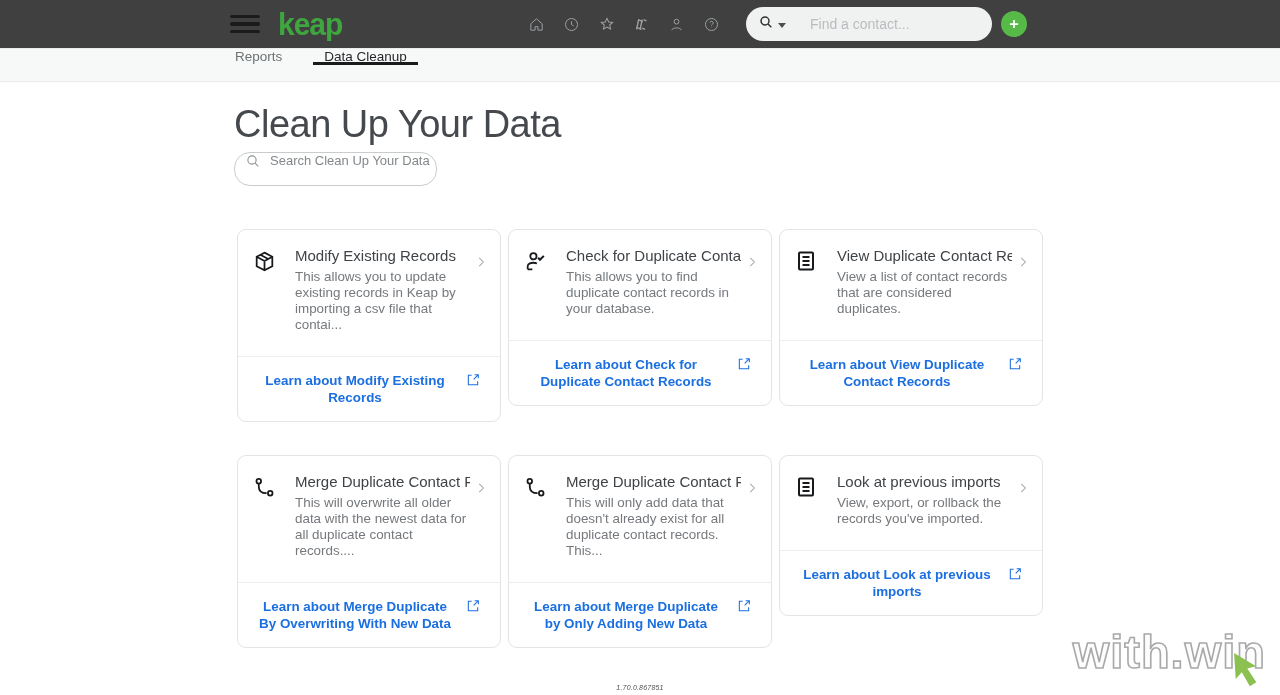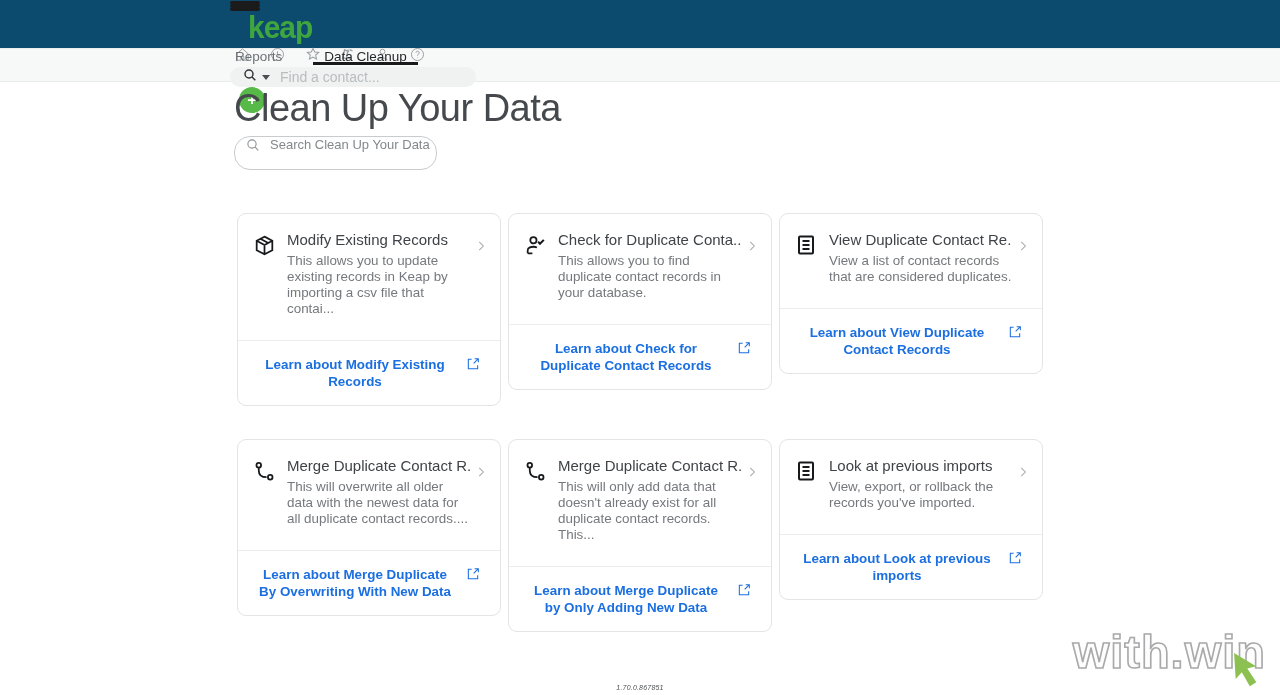--- a/index.html
+++ b/index.html
@@ -1,54 +1,54 @@
 <!DOCTYPE html>
 <html><head>
 <meta charset="utf-8">
 <style>
   * { margin:0; padding:0; box-sizing:border-box; }
   html,body { width:1280px; height:695px; background:#ffffff; font-family:"Liberation Sans", sans-serif; overflow:hidden; position:relative; }
 
   
-  .header { height:48px; display:flex; padding:0 253px 0 230px; background:#0c4a6e;flex-direction:column; }
+  .header { height:48px; display:flex; align-items:center; padding:0 253px 0 230px; background:#404040; }
   .hamburger { width:30px; height:20px; display:flex; flex-direction:column; justify-content:space-between; cursor:pointer; padding:1px 0; }
   .hamburger span { display:block; height:3.2px; background:#1b1b1b; border-radius:2px; }
   .logo { font-size:30px; font-weight:bold; color:#3fa63f; letter-spacing:-1px; margin-left:18px; line-height:1; transform:scaleY(1.05); }
   .header-spacer { flex:1; }
   .nav-icons { display:flex; align-items:center; gap:10px; margin-right:22px; }
   .nav-icons .nico { width:25px; height:25px; display:flex; align-items:center; justify-content:center; cursor:pointer; }
   .nav-icons svg { stroke:#9aa0a3; fill:none; stroke-width:1.4; }
   .search-pill { width:246px; height:34px; background:#f0f1f1; border-radius:17px; display:flex; align-items:center; padding:0 12px; }
   .search-pill .mag svg { stroke:#2f3337; stroke-width:2.2; fill:none; }
   .search-pill .caret { width:0; height:0; border-left:4px solid transparent; border-right:4px solid transparent; border-top:5px solid #4a4e52; margin:2px 0 0 4px; }
-  .search-pill input { border:none; background:transparent; outline:none; margin-left:10px; font-size:14px; color:#3c4043; width:170px; font-family:inherit; }
+  .search-pill input { border:none; background:transparent; outline:none; margin-left:24px; font-size:14px; color:#3c4043; width:170px; font-family:inherit; }
   .search-pill input::placeholder { color:#b9bdbf; }
   .add-btn { width:26px; height:26px; border-radius:50%; background:#57b947; border:none; color:#fff; display:flex; align-items:center; justify-content:center; margin-left:9px; cursor:pointer; flex:0 0 auto; }
 
   
   .tabbar { height:34px; background:#f7f8f8; border-top:1px solid #ebecec; border-bottom:1px solid #e9eaea; display:flex; align-items:flex-start; padding-left:214px; }
   .tab { display:flex; align-items:center; padding:0 11px; margin:0 10px; font-size:13.5px; color:#6d7276; position:relative; cursor:pointer; }
   .tab.active { color:#26292c; }
   .tab.active::after { content:""; position:absolute; left:0; right:0; bottom:-1px; height:3.5px; background:#1a1a1a; }
 
   
   .main { padding-left:234px; }
-  .page-title { margin-top:5px; font-size:38px; font-weight:400; color:#45494d; letter-spacing:-0.5px; }
+  .page-title { margin-top:21px; font-size:38px; font-weight:400; color:#45494d; letter-spacing:-0.5px; }
   .page-search { margin-top:6px; width:203px; height:34px; border:1px solid #c9cbcc; border-radius:16px; display:flex; align-items:flex-start; padding:0 10px; background:#fff; }
   .page-search svg { stroke:#8b9093; fill:none; stroke-width:1.6; flex:0 0 auto; }
   .page-search input { border:none; outline:none; background:transparent; margin-left:9px; font-size:13px; color:#3c4043; width:160px; font-family:inherit; }
   .page-search input::placeholder { color:#83888b; }
 
   
   .cards { margin-top:43px; margin-left:3px; display:grid; grid-template-columns:repeat(3,264px); column-gap:7px; row-gap:33px; align-items:start; }
   .card { border:1px solid #e3e4e5; border-radius:9px; background:#fff; overflow:hidden; }
   .card-top { display:flex; padding:17px 12px 16px 14px; cursor:pointer; }
   .card-icon { width:26px; flex:0 0 26px; margin-top:2px; }
   .card-icon svg { stroke:#17191b; fill:none; stroke-width:1.7; }
-  .card-body { flex:1; min-width:0; margin-left:9px; }
+  .card-body { flex:1; min-width:0; margin-left:17px; }
   .card-title { font-size:15px; font-weight:500; color:#3f4347; white-space:nowrap; overflow:hidden; }
   .card-desc { margin-top:5px; font-size:13.4px; line-height:16px; color:#75797d; }
   .card-chevron { flex:0 0 18px; display:flex; align-items:flex-start; justify-content:flex-end; padding-top:8px; }
   .card-chevron svg { stroke:#a6abae; fill:none; stroke-width:1.8; }
   .card-footer { border-top:1px solid #ededee; display:flex; align-items:flex-start; justify-content:center; padding:15px 12px; gap:12px;margin-top:7px; }
   .card-link { font-size:13.4px; line-height:17px; font-weight:bold; color:#1b6fe0; text-align:center; max-width:196px; cursor:pointer; text-decoration:none; }
   .ext-icon svg { stroke:#1b6fe0; fill:none; stroke-width:1.6; }
 
   
   .version { position:absolute; left:0; right:0; bottom:4px; text-align:center; font-size:7px; font-style:italic; color:#4c4f52; letter-spacing:0.2px; }

